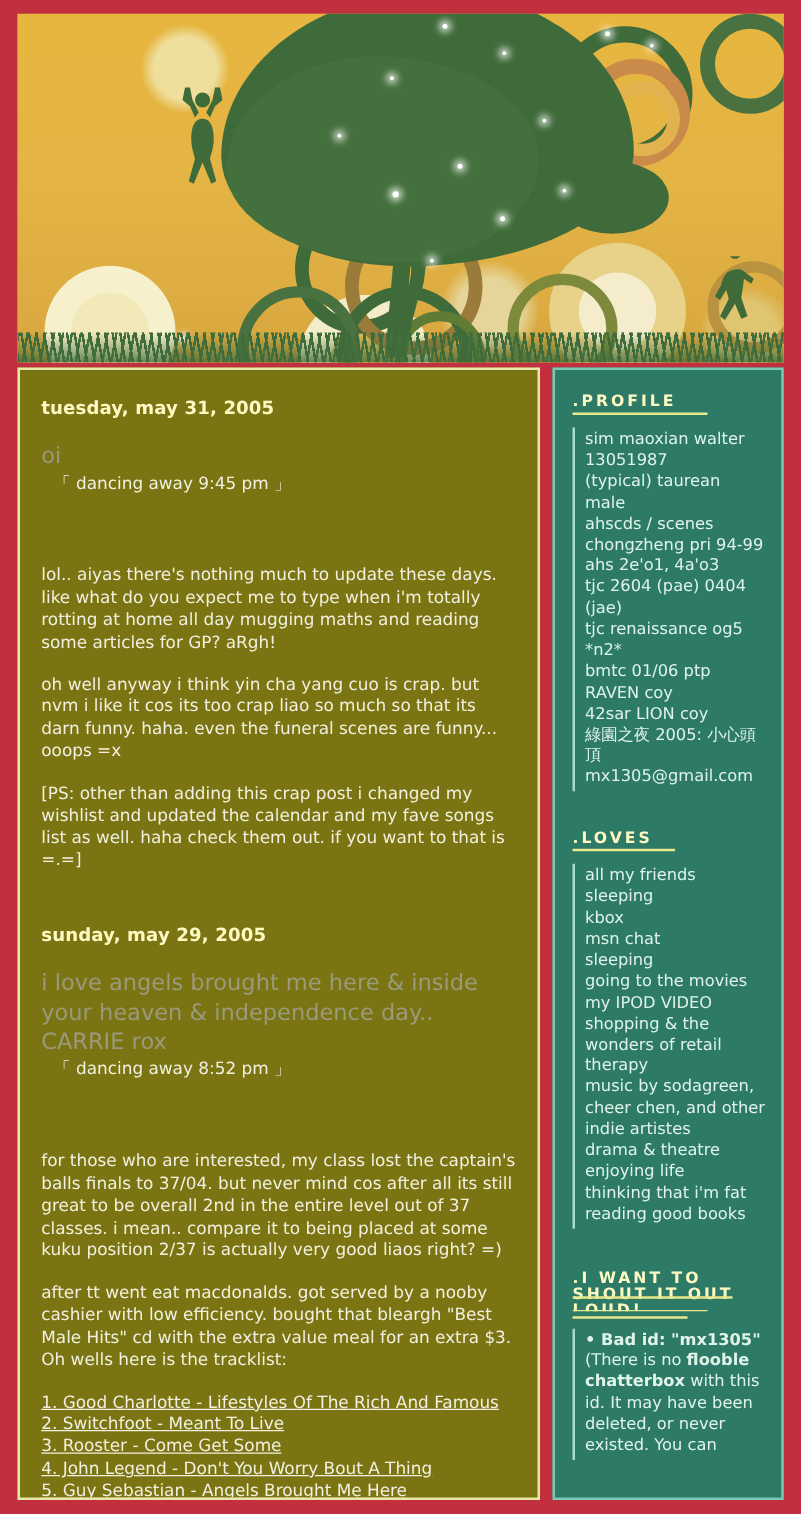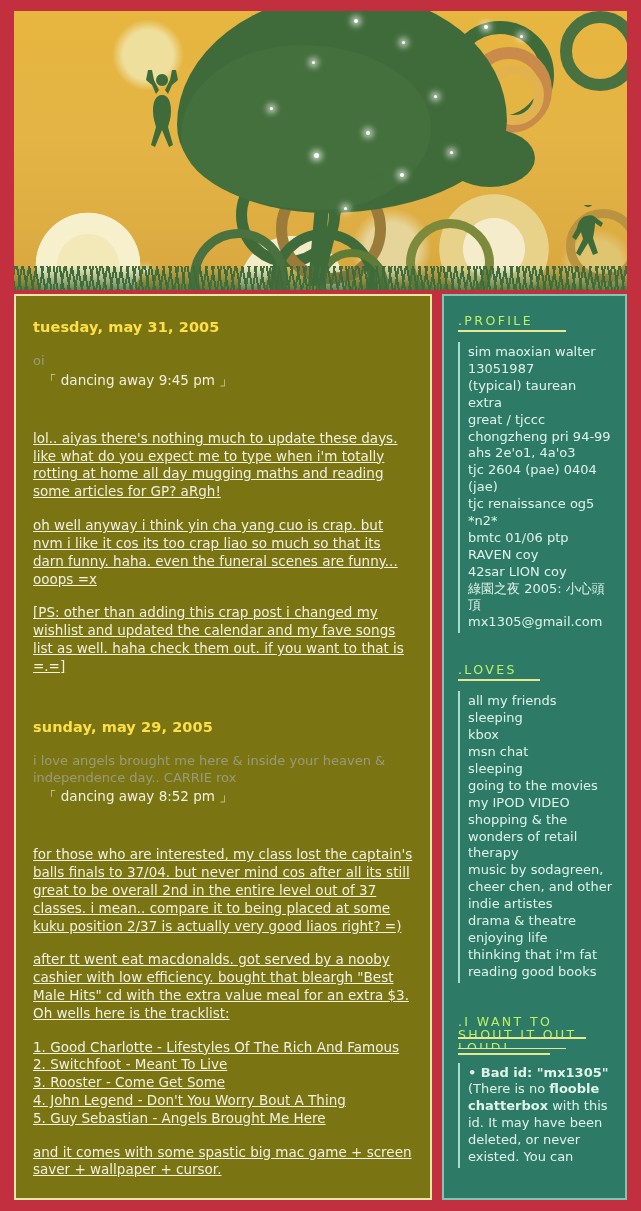--- a/index.html
+++ b/index.html
@@ -128,54 +128,53 @@
     padding: 12px 10px 10px 10px;
     overflow: hidden;
     color: #dff3e9;
     font-size: 13px;
     line-height: 1.30;
   }
 
   
   .post { margin-bottom: 4px; }
   .post-date {
-    color: #fde047;
+    color: #fef9c3;
     font-weight: bold;
     font-size: 14.5px;
     letter-spacing: .1px;
     margin: 4px 0 16px 0;
   }
   .post-song {
     color: #9a9a7c;
-    font-size: 13px;
+    font-size: 18px;
     line-height: 1.30;
     margin: 0 0 2px 0;
   }
   .post-time {
     color: #f2f0e0;
     font-size: 13.5px;
     margin: 0 0 0 10px;
   }
   .post-body p {
-    margin: 0 0 16px 0;
-    text-decoration: underline;
+    margin: 16px 0 16px 0;
   }
   .post-body .tracklist {
     margin: 0 0 16px 0;
     text-decoration: underline;
   }
   .post-body .tracklist div { margin: 0; }
   .gap-lg { height: 40px; }
   .gap-md { height: 22px; }
 
   
   .sb-sec { margin-bottom: 8px; }
   .sb-head {
-    color: #bef264;
-    font-weight: normal;
+    color: #fef9c3;
+    font-weight: bold;
     font-size: 12.5px;
     letter-spacing: 2.4px;
     line-height: 1.05;
     padding-bottom: 2px;
     margin: 6px 0 0 4px;
     position: relative;
   }
   .sb-head .rule {
     display: block;
     height: 2px;
@@ -324,22 +323,22 @@
 
       <div class="sb-sec">
         <div class="sb-head">
           <span>.PROFILE</span>
           <span class="rule"></span>
         </div>
         <div class="sb-body">
           <div>sim maoxian walter</div>
           <div>13051987</div>
           <div>(typical) taurean</div>
-          <div>extra</div>
-          <div>great / tjccc</div>
+          <div>male</div>
+          <div>ahscds / scenes</div>
           <div>chongzheng pri 94-99</div>
           <div>ahs 2e'o1, 4a'o3</div>
           <div>tjc 2604 (pae) 0404 (jae)</div>
           <div>tjc renaissance og5</div>
           <div>*n2*</div>
           <div>bmtc 01/06 ptp RAVEN coy</div>
           <div>42sar LION coy</div>
           <div>綠園之夜 2005: 小心頭頂</div>
           <div>mx1305@gmail.com</div>
         </div>

